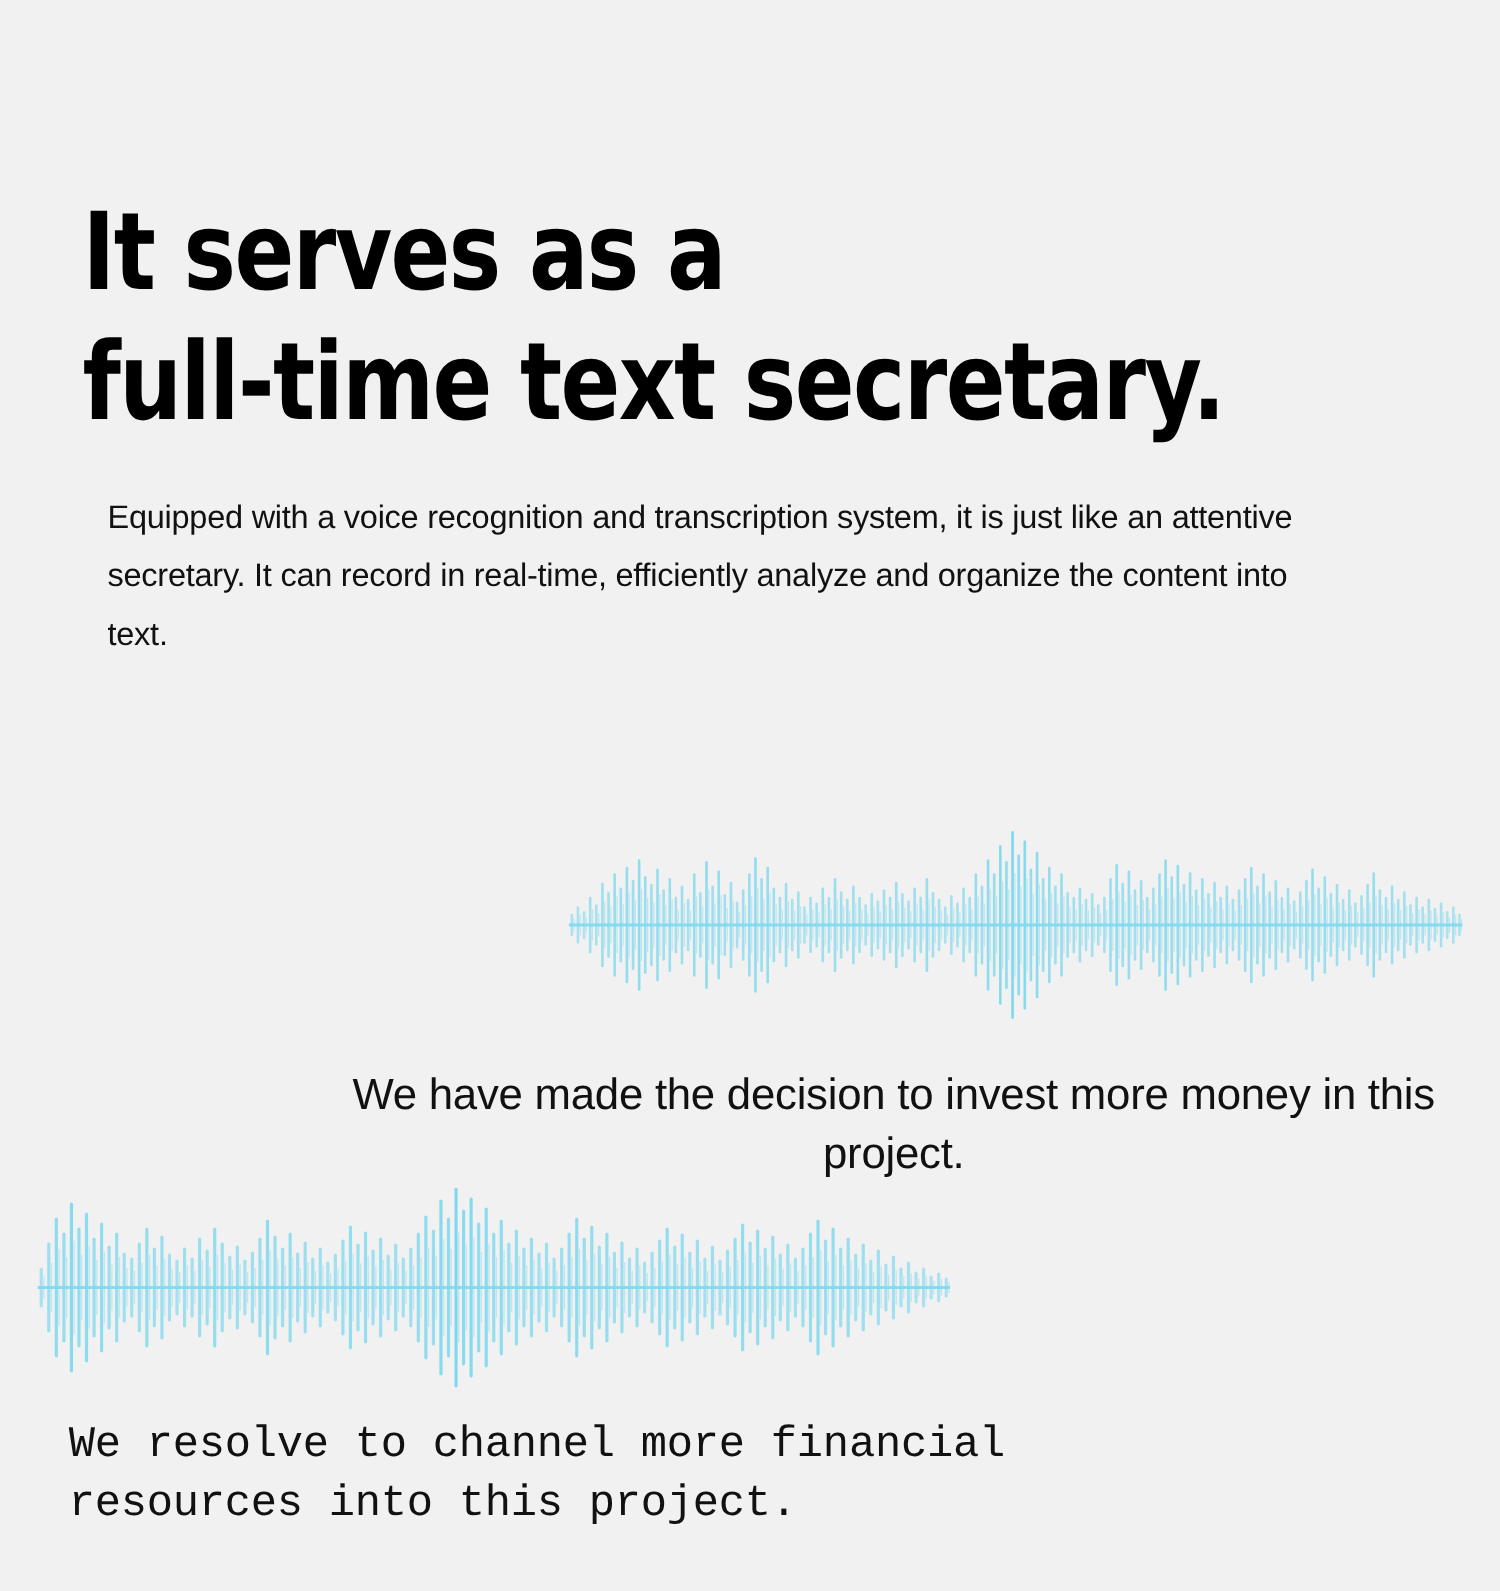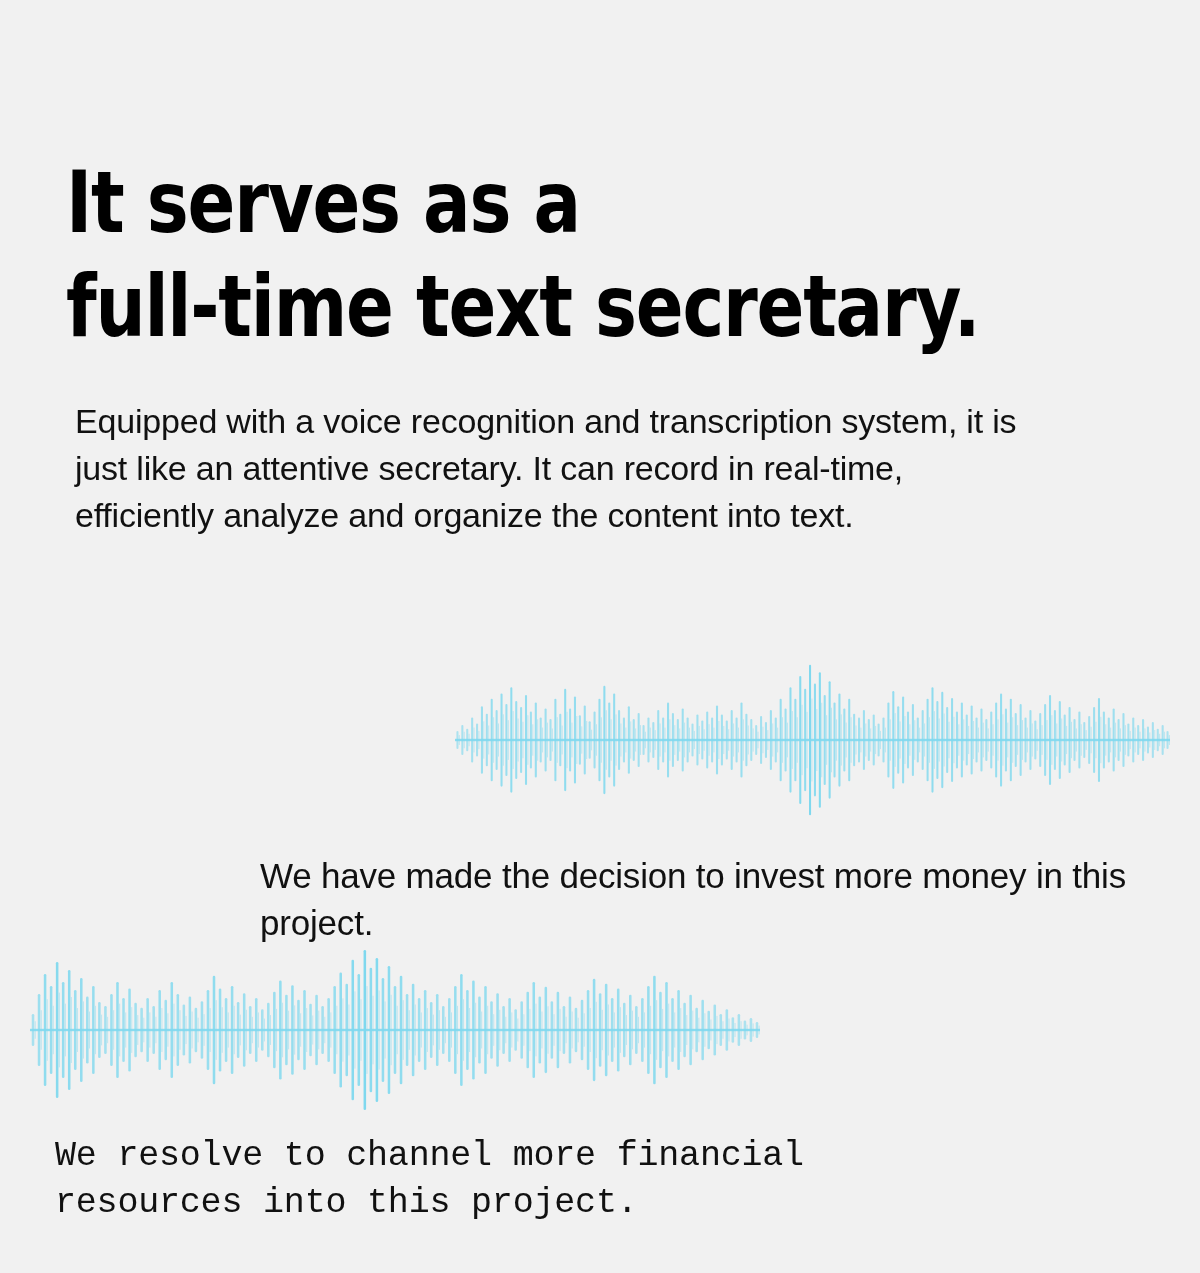--- a/index.html
+++ b/index.html
@@ -37,24 +37,24 @@
     line-height: 104px;
     letter-spacing: -1.5px;
     transform: scaleX(0.82);
     transform-origin: left center;
     white-space: nowrap;
   }
 
   
   .body-copy {
     position: absolute;
-    left: 75px;
+    left: 86px;
     top: 364px;
     width: 960px;
-    font-size: 34px;
+    font-size: 26px;
     line-height: 47px;
     color: #111111;
     letter-spacing: -0.2px;
   }
 
   
   .wave {
     position: absolute;
   }
   .wave svg {
@@ -75,21 +75,21 @@
     position: absolute;
     color: #111111;
     font-size: 35px;
     line-height: 47px;
     letter-spacing: -0.2px;
   }
   .caption-right {
     left: 260px;
     top: 852px;
     width: 910px;
-    text-align: left;
+    text-align: center;
   }
   .caption-left {
     left: 55px;
     top: 1133px;
     width: 900px;
     text-align: left;
     font-family: Liberation Mono, monospace;
   }
 </style>
 </head>

